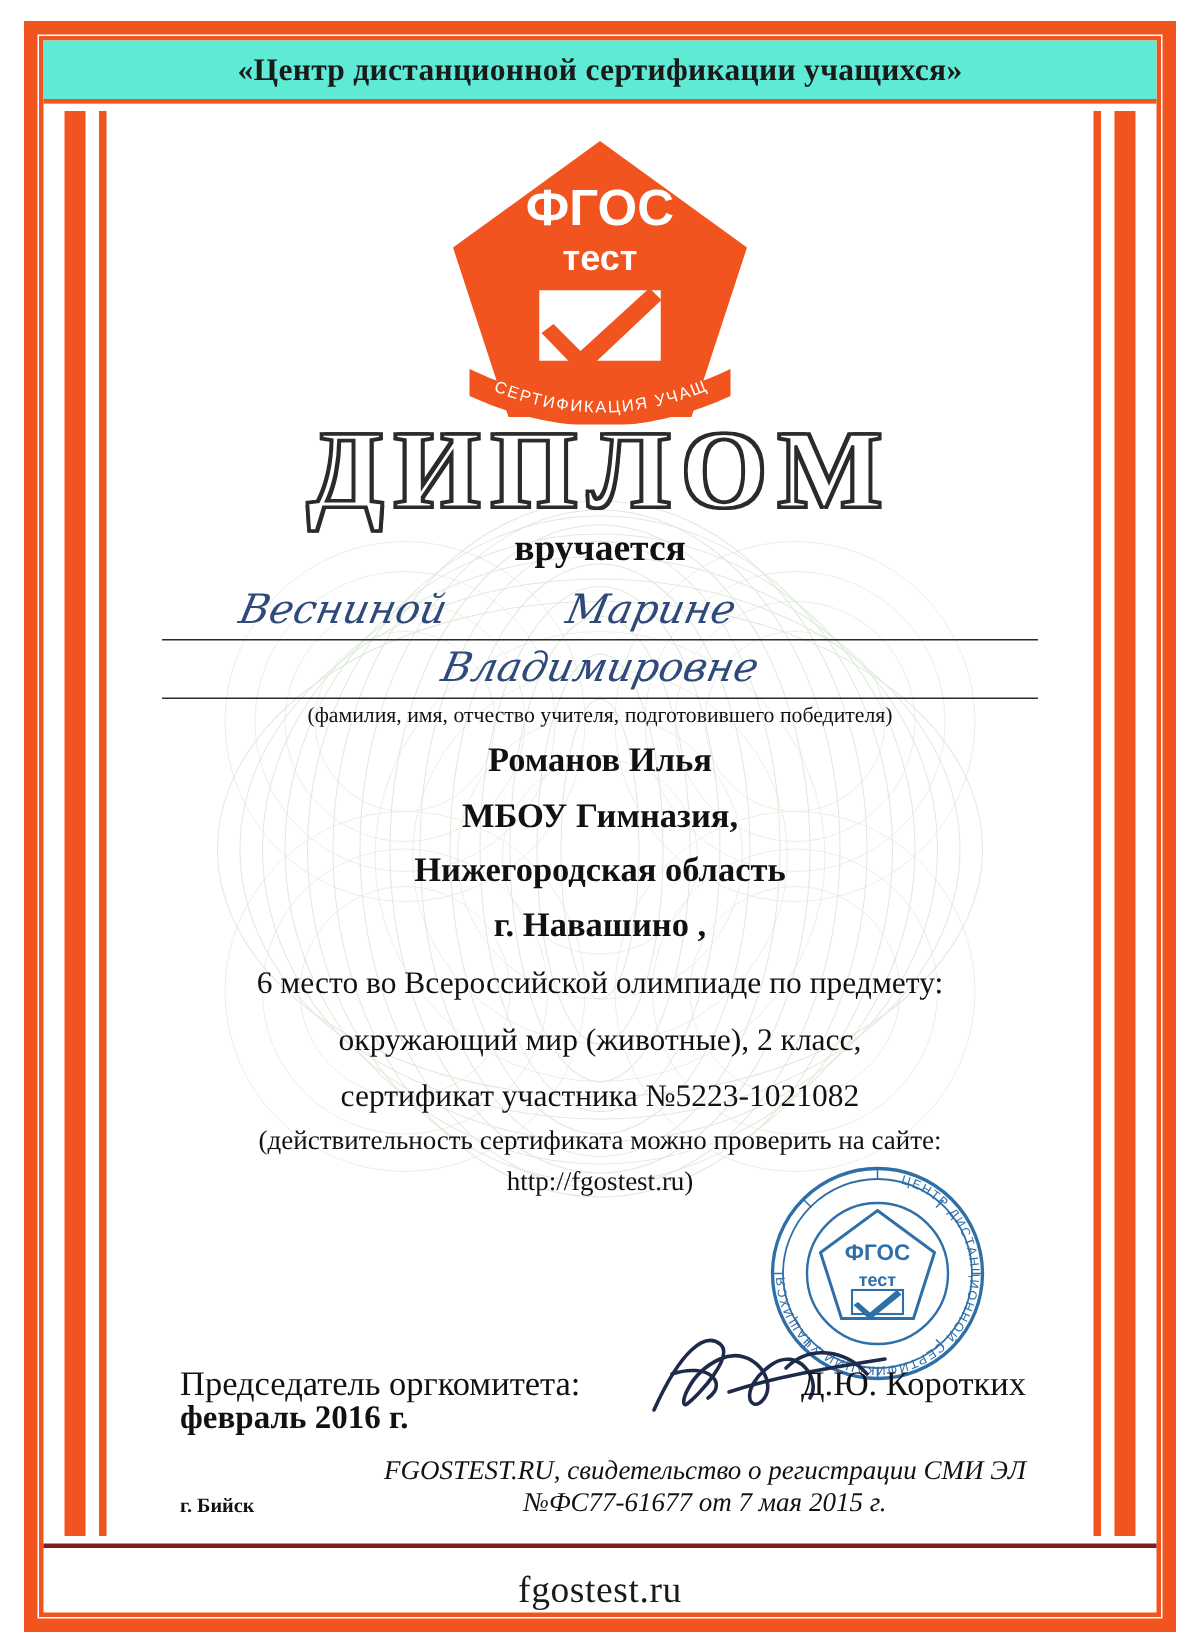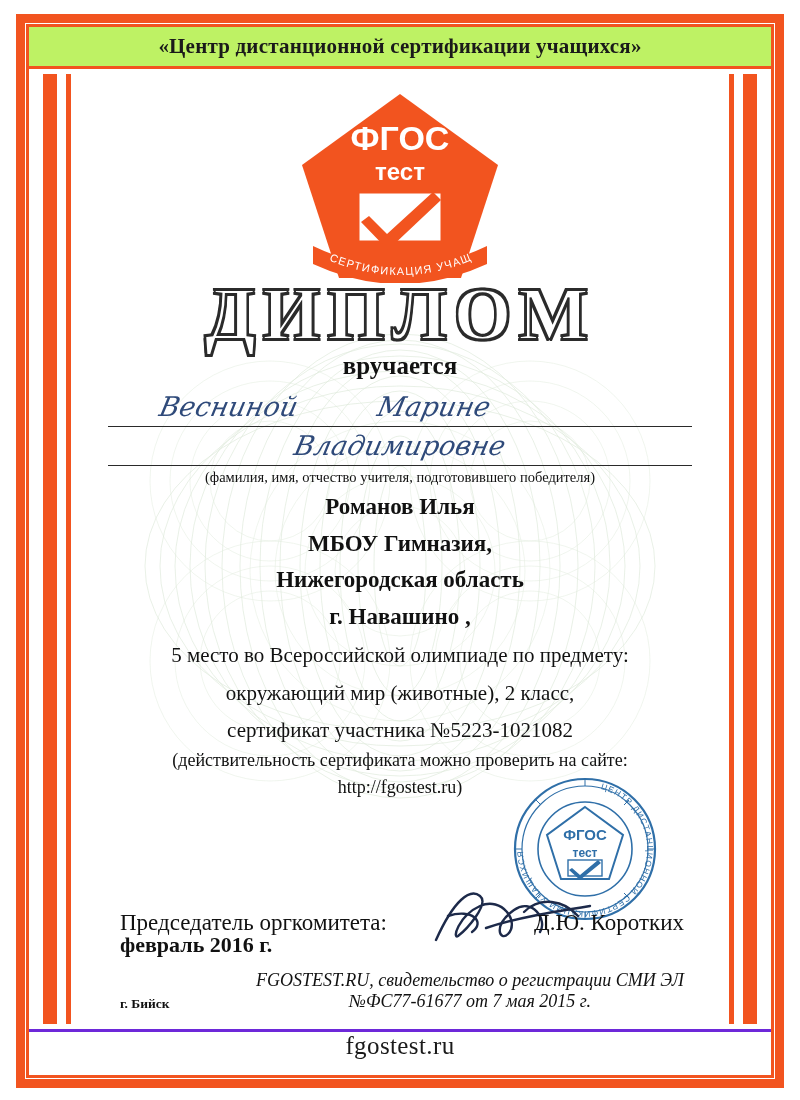--- a/index.html
+++ b/index.html
@@ -56,21 +56,21 @@
     box-sizing: border-box;
   }
 
   
   .header-bar {
     position: absolute;
     left: 29px;
     top: 27px;
     right: 29px;
     height: 42px;
-    background: #bef264;
+    background: #5eead4;
     border-bottom: 3px solid #f2541f;
     display: flex;
     align-items: center;
     justify-content: center;
     box-sizing: border-box;
   }
   .header-title {
     font-family: "Liberation Serif", serif;
     font-size: 21px;
     font-weight: bold;
@@ -79,23 +79,23 @@
     white-space: nowrap;
   }
 
   
   .footer-bar {
     position: absolute;
     left: 29px;
     right: 29px;
     bottom: 25px;
     height: 46px;
-    border-top: 3px solid #6d28d9;
+    border-top: 3px solid #7f1d1d;
     display: flex;
-    align-items: flex-start;
+    align-items: flex-end;
     justify-content: center;
     box-sizing: border-box;
   }
   .footer-title {
     font-family: "Liberation Serif", serif;
     font-size: 25px;
     color: #1a1a1a;
     letter-spacing: 0.4px;
   }
 
@@ -413,21 +413,21 @@
       </div>
 
       <div class="caption-small">(фамилия, имя, отчество учителя, подготовившего победителя)</div>
 
 
       <div class="winner">Романов Илья</div>
       <div class="winner">МБОУ Гимназия,</div>
       <div class="winner">Нижегородская область</div>
       <div class="winner">г. Навашино ,</div>
 
-      <div class="place-line">5 место во Всероссийской олимпиаде по предмету:</div>
+      <div class="place-line">6 место во Всероссийской олимпиаде по предмету:</div>
       <div class="place-line">окружающий мир (животные), 2  класс,</div>
       <div class="place-line">сертификат участника №5223-1021082</div>
 
       <div class="note">(действительность сертификата можно проверить на сайте:</div>
       <div class="note url">http://fgostest.ru)</div>
     </div>
 
     <svg class="stamp" viewBox="0 0 150 150">
       <circle cx="75" cy="75" r="70" fill="none" stroke="#2f6fa8" stroke-width="2.2"></circle>
       <circle cx="75" cy="75" r="63" fill="none" stroke="#2f6fa8" stroke-width="1.2"></circle>

